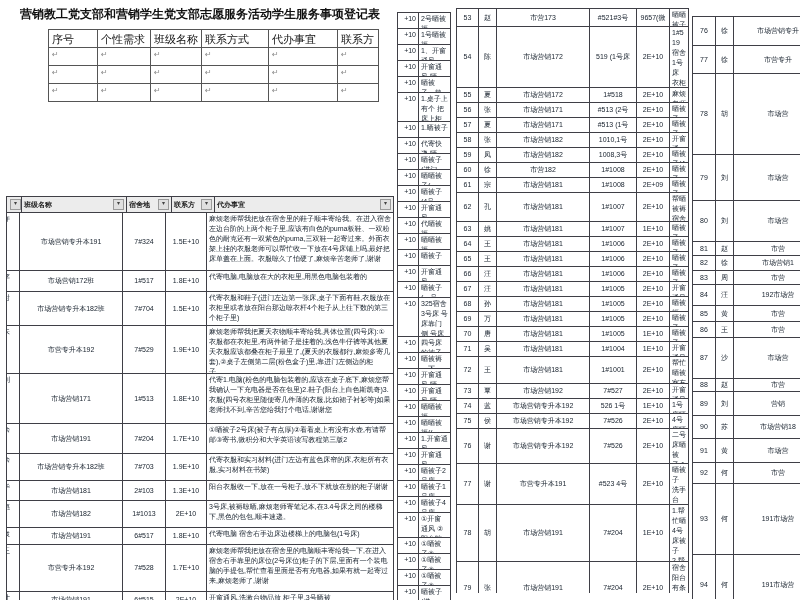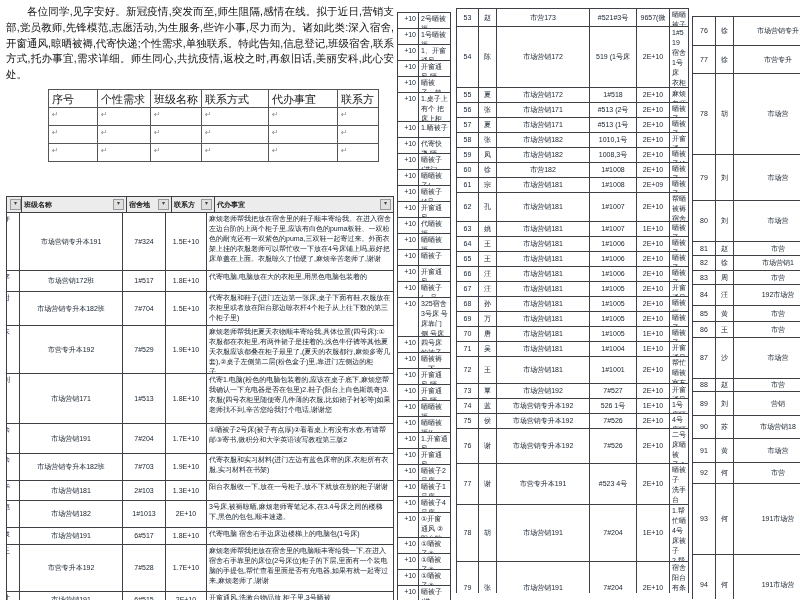--- a/index.html
+++ b/index.html
@@ -45,21 +45,21 @@
   
   .righttab { left:692px; top:16px; width:130px; height:582px; }
   .rc0{width:20px}.rc1{width:15px}.rc2{flex:1}
 </style>
 </head>
 <body>
 
 <div class="stage">
 
   <section class="doc">
-    <p class="doc-para">各位同学,见字安好。新冠疫情,突发而至,师生阻隔,感情在线。拟于近日,营销支部,党员教师,先锋模范,志愿活动,为生服务,些许小事,尽力而为。诸如此类:深入宿舍,开窗通风,晾晒被褥,代寄快递;个性需求,单独联系。特此告知,信息登记,班级宿舍,联系方式,托办事宜,需求详细。师生同心,共抗疫情,返校之时,再叙旧话,美丽安科,此心安处。</p>
+    <h1 class="doc-title">营销教工党支部和营销学生党支部志愿服务活动学生服务事项登记表</h1>
     <div class="doc-table">
       <div>
           <div class="doc-row">
     <div class="doc-cell dc0">序号</div>
     <div class="doc-cell dc1">个性需求</div>
     <div class="doc-cell dc2">班级名称</div>
     <div class="doc-cell dc3">联系方式</div>
     <div class="doc-cell dc4">代办事宜</div>
     <div class="doc-cell dc5">联系方式</div>
   </div>

